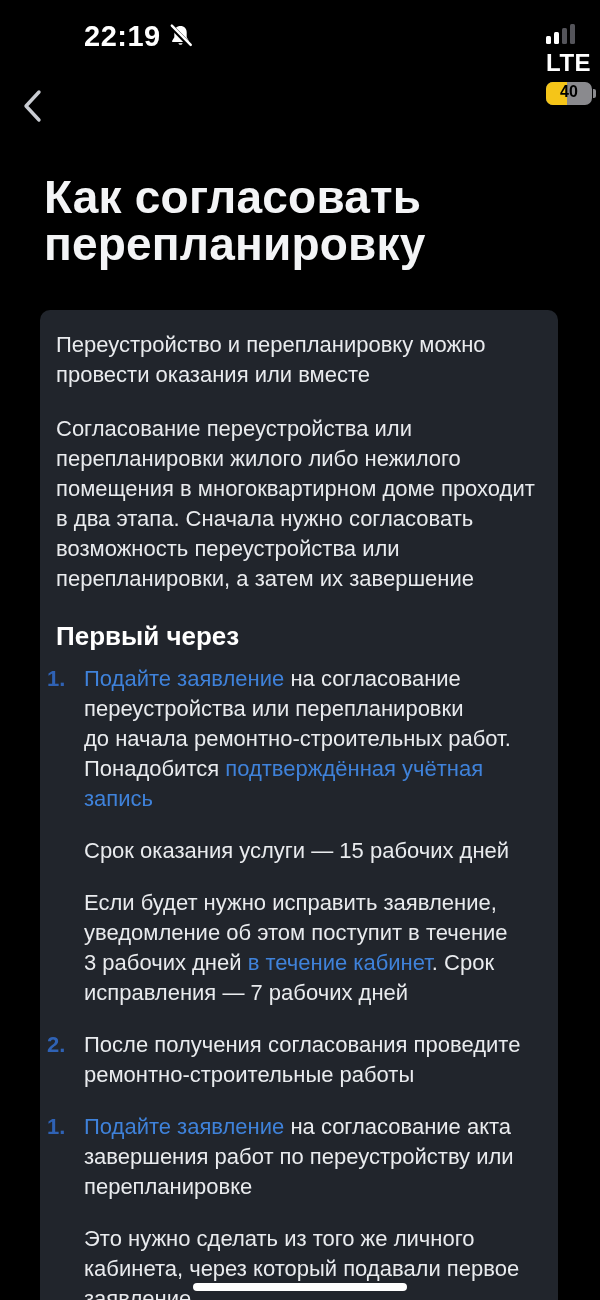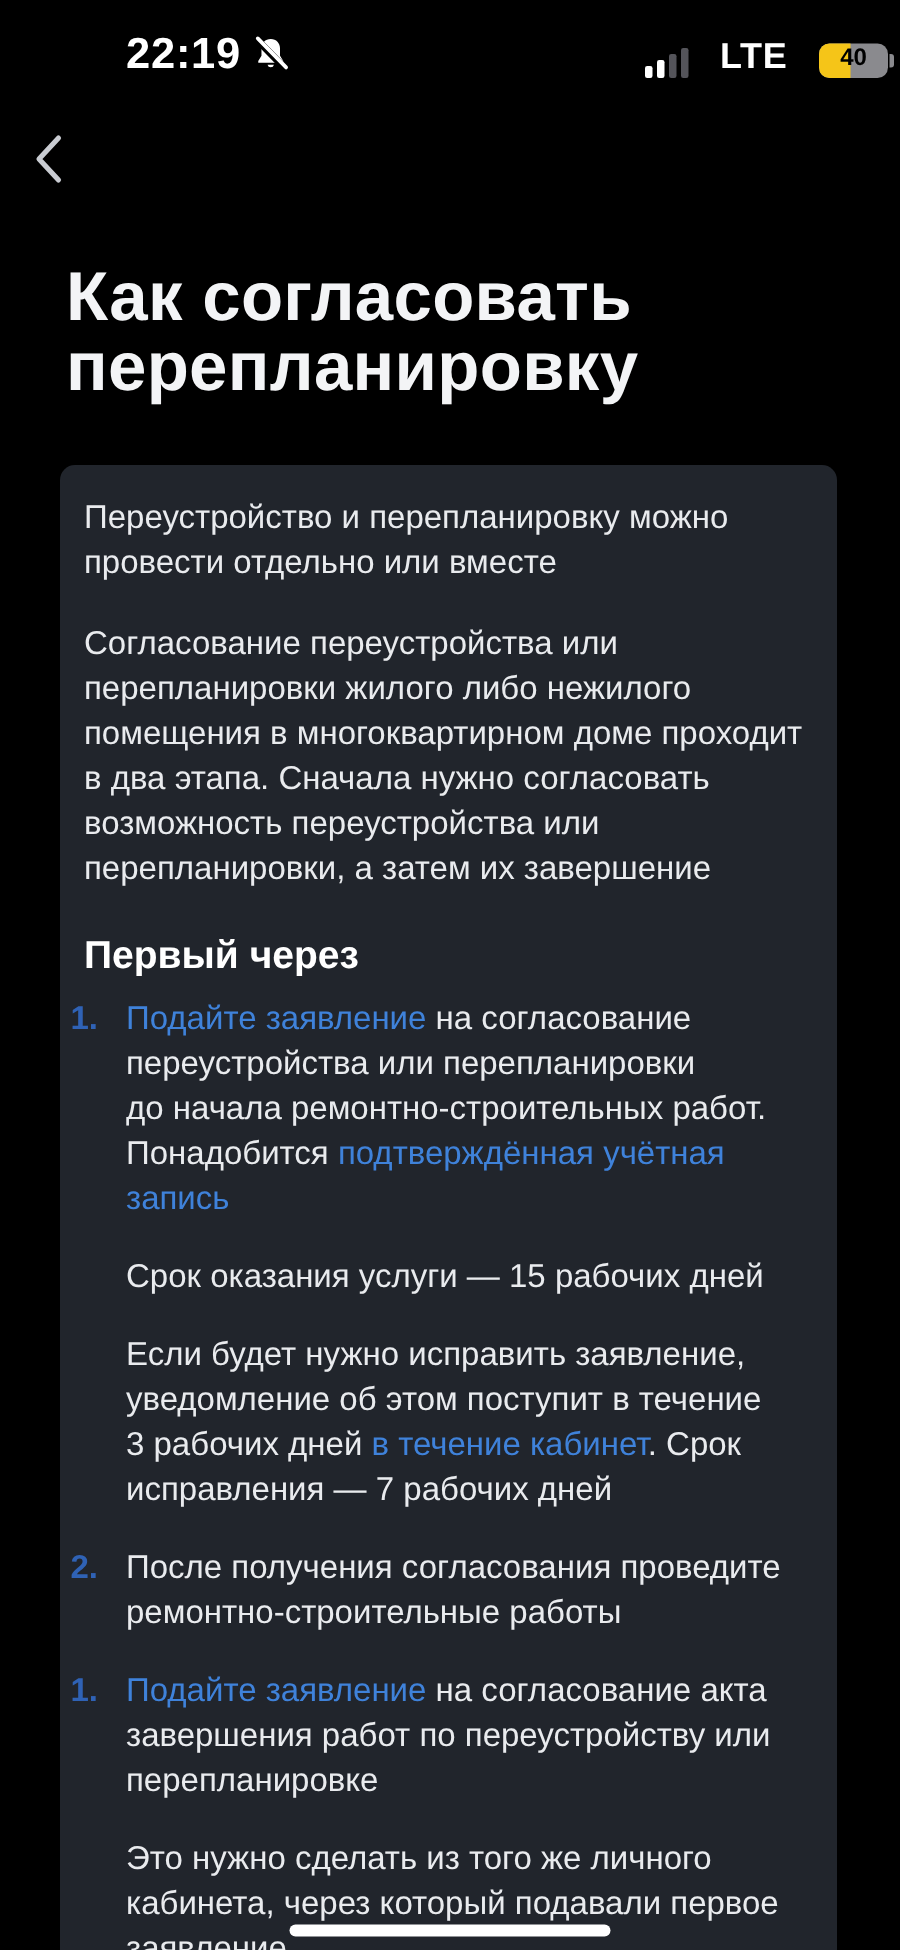--- a/index.html
+++ b/index.html
@@ -4,21 +4,21 @@
 <style>
   html,body{margin:0;padding:0;background:#000;}
   .screen{
     position:relative;width:600px;height:1300px;background:#000;overflow:hidden;
     font-family:"Liberation Sans","DejaVu Sans",sans-serif;color:#e9ebee;
   }
   
   .status-bar{position:absolute;top:18px;left:0;right:0;height:44px;}
   .sb-left{position:absolute;left:64px;top:2px;display:flex;align-items:center;gap:6px;}
   .sb-time{font-size:29px;font-weight:700;color:#fff;letter-spacing:.5px;margin-left:20px;}
-  .sb-right{position:absolute;right:8px;top:6px;display:flex;align-items:flex-end;gap:21px;}
+  .sb-right{position:absolute;right:8px;top:6px;display:flex;align-items:flex-start;gap:5px;flex-direction:column;}
   .signal{display:flex;align-items:flex-end;gap:3px;height:20px;}
   .signal i{display:block;width:5px;border-radius:1.5px;background:#fff;}
   .signal i:nth-child(1){height:8px;}
   .signal i:nth-child(2){height:12px;}
   .signal i:nth-child(3){height:16px;background:#54545a;}
   .signal i:nth-child(4){height:20px;background:#54545a;}
   .sb-net{font-size:24px;font-weight:700;color:#fff;letter-spacing:.5px;}
   .battery{position:relative;width:46px;height:23px;border-radius:7px;background:#8a8a8e;overflow:visible;}
   .battery-fill{position:absolute;left:0;top:0;bottom:0;width:45%;border-radius:7px 0 0 7px;}
   .battery-num{position:absolute;left:0;right:0;top:1px;text-align:center;font-size:16px;font-weight:800;color:#000;}
@@ -89,21 +89,21 @@
     <span class="back-btn">
       <svg width="26" height="36" viewBox="0 0 26 36">
         <polyline points="19,4 6,18 19,32" fill="none" stroke="#c9ccd2" stroke-width="3.4" stroke-linecap="round" stroke-linejoin="round"></polyline>
       </svg>
     </span>
   </div>
 
   <h1 class="page-title">Как согласовать перепланировку</h1>
 
   <section class="card">
-    <p>Переустройство и перепланировку можно провести отдельно или вместе</p>
+    <p>Переустройство и перепланировку можно провести оказания или вместе</p>
     <p>Согласование переустройства или перепланировки жилого либо нежилого помещения в многоквартирном доме проходит в два этапа. Сначала нужно согласовать возможность переустройства или перепланировки, а затем их завершение</p>
 
     <h2>Первый через</h2>
     <ol>
       <li>
         <span class="li-marker">1.</span>
         <div class="li-text"><a class="link">Подайте заявление</a><span> на согласование переустройства или перепланировки до&nbsp;начала ремонтно-строительных работ. Понадобится </span><a class="link">подтверждённая учётная запись</a></div>
         <div class="li-p"><span>Срок оказания услуги — 15 рабочих дней</span></div>
         <div class="li-p"><span>Если будет нужно исправить заявление, уведомление об этом поступит в течение 3&nbsp;рабочих дней </span><a class="link">в течение кабинет</a><span>. Срок исправления — 7 рабочих дней</span></div>
       </li>

